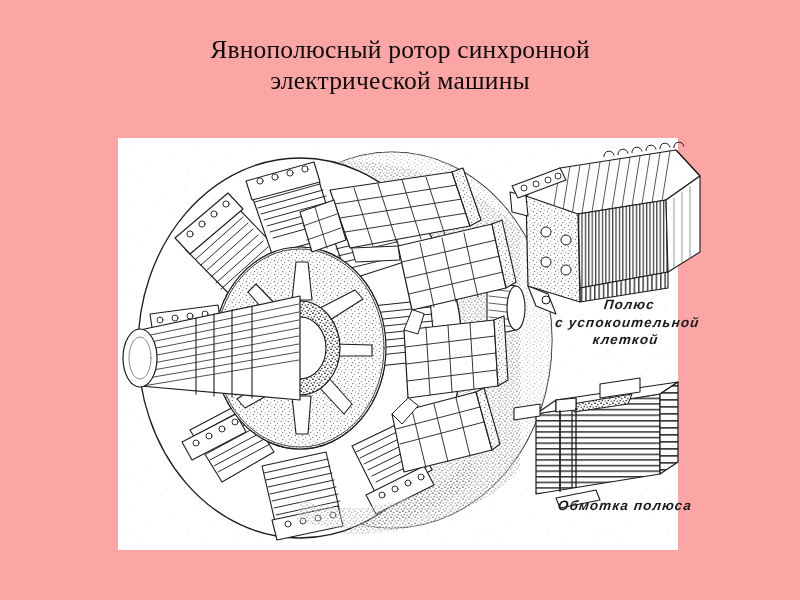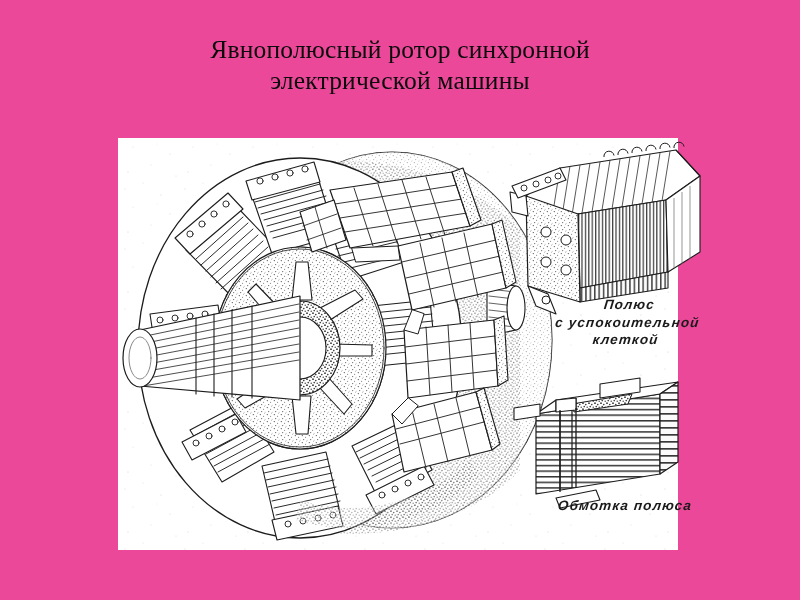--- a/index.html
+++ b/index.html
@@ -10,21 +10,21 @@
   body {
     width: 800px;
     height: 600px;
     overflow: hidden;
     font-family: "Liberation Serif", serif;
   }
   #slide {
     position: relative;
     width: 800px;
     height: 600px;
-    background: #ec4899;
+    background: #fca5a5;
   }
   #title {
     position: absolute;
     left: 90px;
     top: 34px;
     width: 620px;
     text-align: center;
     font-family: "Liberation Serif", serif;
     font-size: 25.5px;
     line-height: 31px;

